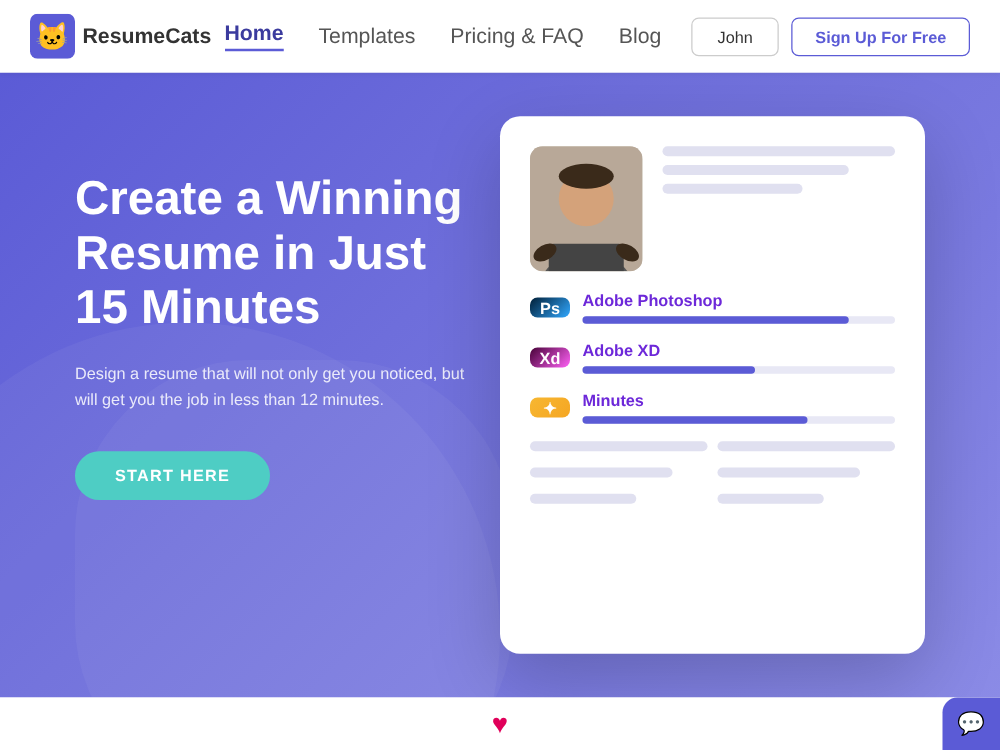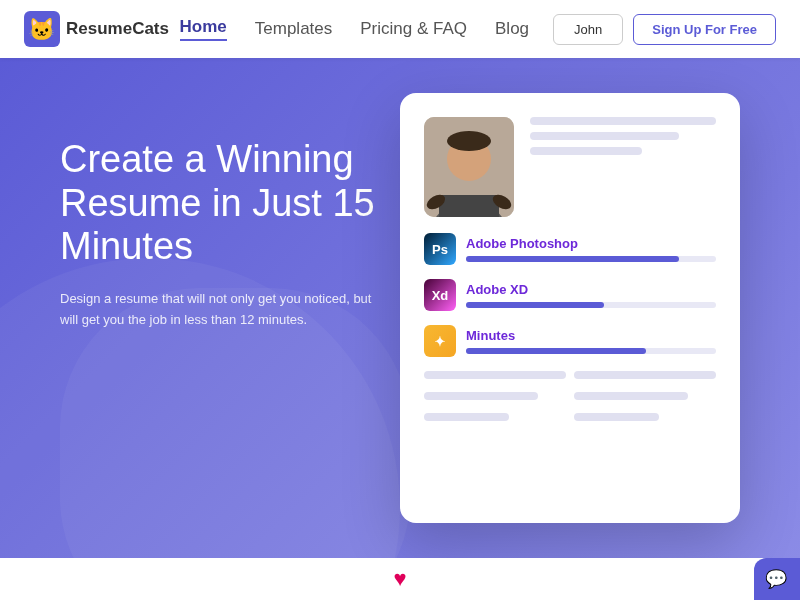--- a/index.html
+++ b/index.html
@@ -31,21 +31,21 @@
       position: absolute; border-radius: 50%; opacity: 0.15;
       background: rgba(255,255,255,0.3);
     }
     .wave1 { width: 500px; height: 500px; bottom: -200px; left: -100px; }
     .wave2 { width: 350px; height: 350px; bottom: -80px; left: 60px; border-radius: 40%; }
 
     
     .hero-left {
       position: absolute; top: 80px; left: 60px; width: 320px; color: #fff;
     }
-    .hero-title { font-size: 38px; font-weight: 400; line-height: 1.15; margin-bottom: 20px; }
+    .hero-title { font-size: 38px; font-weight: 700; line-height: 1.15; margin-bottom: 20px; }
     .hero-sub { font-size: 13px; line-height: 1.6; color: rgba(255,255,255,0.85); margin-bottom: 30px; }
     .btn-start {
       display: inline-block; background: #4ecdc4; color: #fff;
       border: none; border-radius: 30px; padding: 12px 32px;
       font-size: 13px; font-weight: 700; letter-spacing: 1px; cursor: pointer; text-transform: uppercase;
     }
 
     
     .resume-card {
       position: absolute; top: 35px; left: 400px; width: 340px; height: 430px;
@@ -68,21 +68,21 @@
     }
     .placeholder-line {
       height: 8px; border-radius: 4px; background: #e0e0f0; margin-bottom: 7px;
     }
     .pl-full { width: 100%; }
     .pl-80 { width: 80%; }
     .pl-60 { width: 60%; }
 
     
     .skill-row { display: flex; align-items: center; gap: 10px; margin-bottom: 14px; }
-    .skill-icon { width: 32px; height: 32px; border-radius: 6px; flex-shrink: 0; display: flex; align-items: center; justify-content: center; font-size: 13px; font-weight: 900; color: #fff; }
+    .skill-icon { width: 32px; height: 16px; border-radius: 6px; flex-shrink: 0; display: flex; align-items: center; justify-content: center; font-size: 13px; font-weight: 900; color: #fff; }
     .skill-ps { background: linear-gradient(135deg, #001e36, #31a8ff); }
     .skill-xd { background: linear-gradient(135deg, #470137, #ff61f6); }
     .skill-sketch { background: linear-gradient(135deg, #f7b731, #f5a623); }
     .skill-info { flex: 1; }
     .skill-name { font-size: 13px; font-weight: 600; color: #6d28d9; margin-bottom: 5px; }
     .skill-bar-bg { height: 6px; background: #e8e8f5; border-radius: 3px; }
     .skill-bar-fill { height: 6px; border-radius: 3px; background: #5b5bd6; }
 
     
     .card-footer { margin-top: 10px; display: grid; grid-template-columns: 1fr 1fr; gap: 8px; }
@@ -124,20 +124,21 @@
 </nav>
 
 <div class="hero">
 
   <div class="wave-shape wave1"></div>
   <div class="wave-shape wave2"></div>
 
   <div class="hero-left">
     <h1 class="hero-title">Create a Winning Resume in Just 15 Minutes</h1>
     <p class="hero-sub">Design a resume that will not only get you noticed, but will get you the job in less than 12 minutes.</p>
+    <button class="btn-start">START HERE</button>
   </div>
 
   <div class="resume-card">
 
     <div class="profile-row">
       <div class="profile-photo">
         <svg width="90" height="100" viewBox="0 0 90 100" xmlns="http://www.w3.org/2000/svg">
           <rect width="90" height="100" fill="#b8a898"></rect>
 
           <ellipse cx="45" cy="115" rx="38" ry="30" fill="#555"></ellipse>

